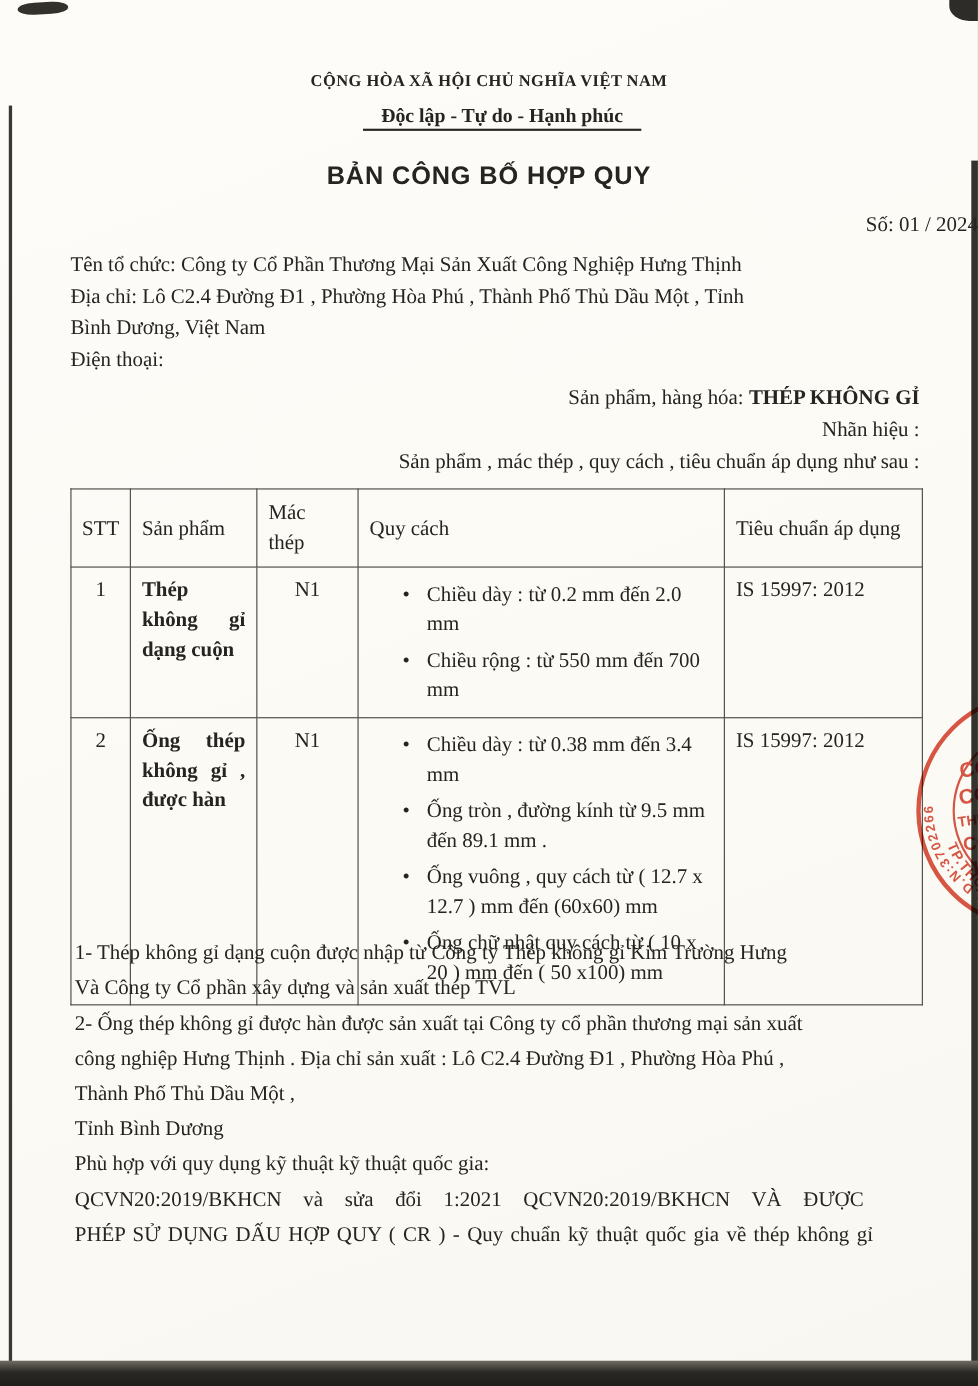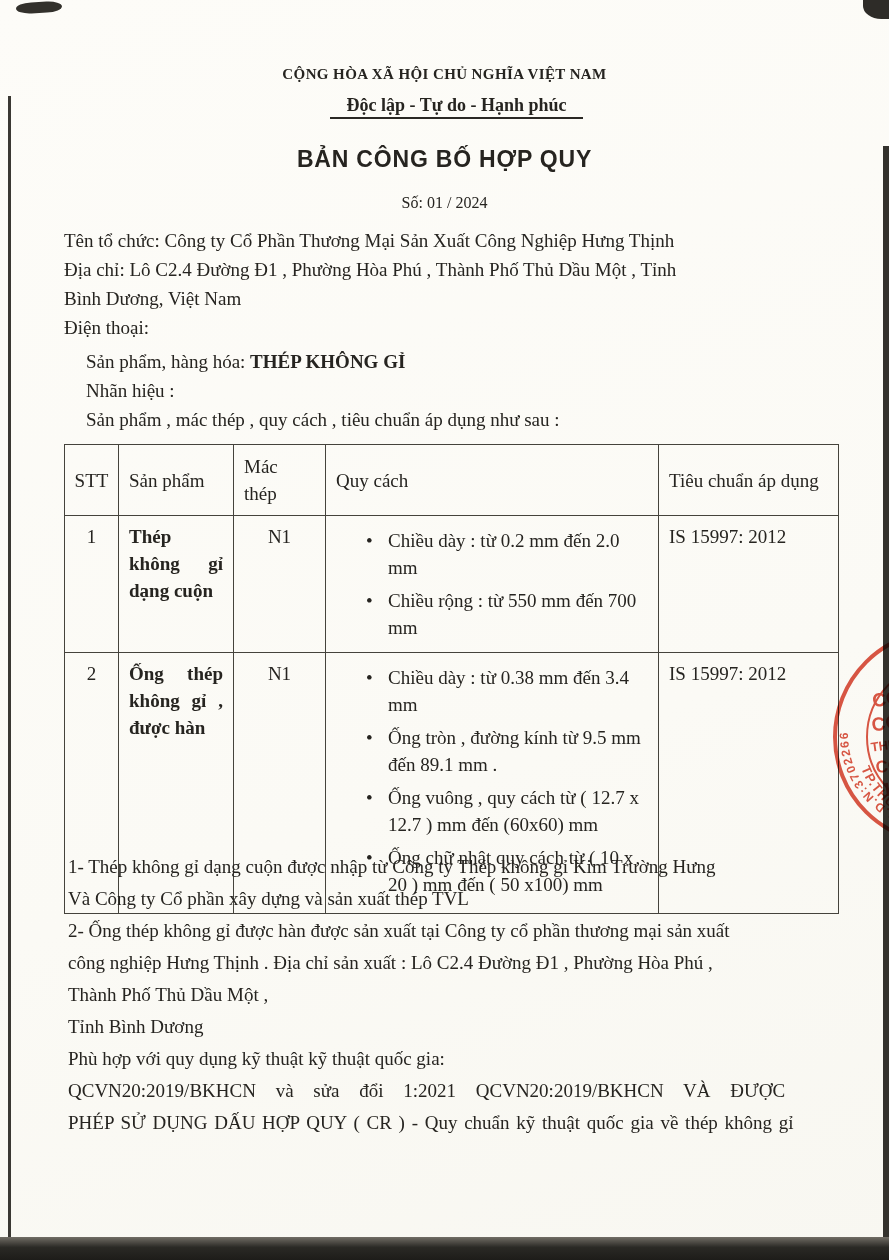--- a/index.html
+++ b/index.html
@@ -21,26 +21,26 @@
   .blob-tr{position:absolute;right:0;top:0;width:26px;height:19px;background:#2e2c28;border-radius:0 0 0 70%;}
 
   
   .nat1{position:absolute;top:66px;left:0;width:100%;text-align:center;
     font-weight:bold;font-size:15px;letter-spacing:.4px;}
   .nat2{position:absolute;top:95px;left:12px;width:100%;text-align:center;
     font-weight:bold;font-size:18px;}
   .nat2 .u{border-bottom:2px solid #2a2824;padding:0 16px 2px;}
   .title{position:absolute;top:146px;left:0;width:100%;text-align:center;
     font-family:"Liberation Sans", sans-serif;font-weight:bold;font-size:23px;letter-spacing:.8px;}
-  .so{position:absolute;top:194px;left:0;width:100%;text-align:center;font-size:16px;}
+  .so{position:absolute;top:194px;left:0;width:100%;text-align:right;font-size:19px;}
 
   
   .intro{position:absolute;top:226px;left:64px;width:772px;font-size:19px;line-height:29px;}
   .intro p{margin:0;}
-  .intro .indent{margin-left:22px;}
+  .intro .indent{margin-left:22px;text-align:right;}
   .intro .gap{margin-top:5px;}
   .bold{font-weight:bold;}
 
   
   .spec-table{position:absolute;top:444px;left:64px;width:774px;
     border-collapse:collapse;table-layout:fixed;font-size:19px;}
   .spec-table th,.spec-table td{border:1.5px solid #45433c;vertical-align:top;
     font-weight:normal;text-align:left;line-height:27px;}
   .spec-table th{padding:8px 10px;vertical-align:middle;}
   .spec-table th.c-stt{text-align:center;padding:8px 2px;}

